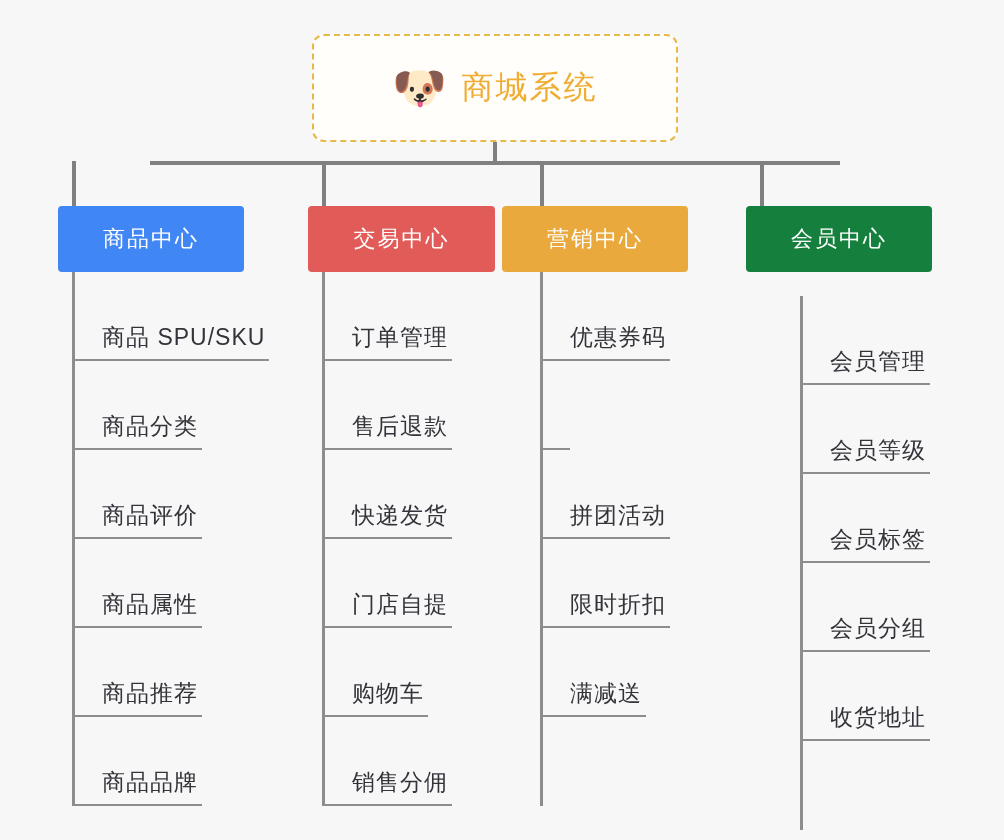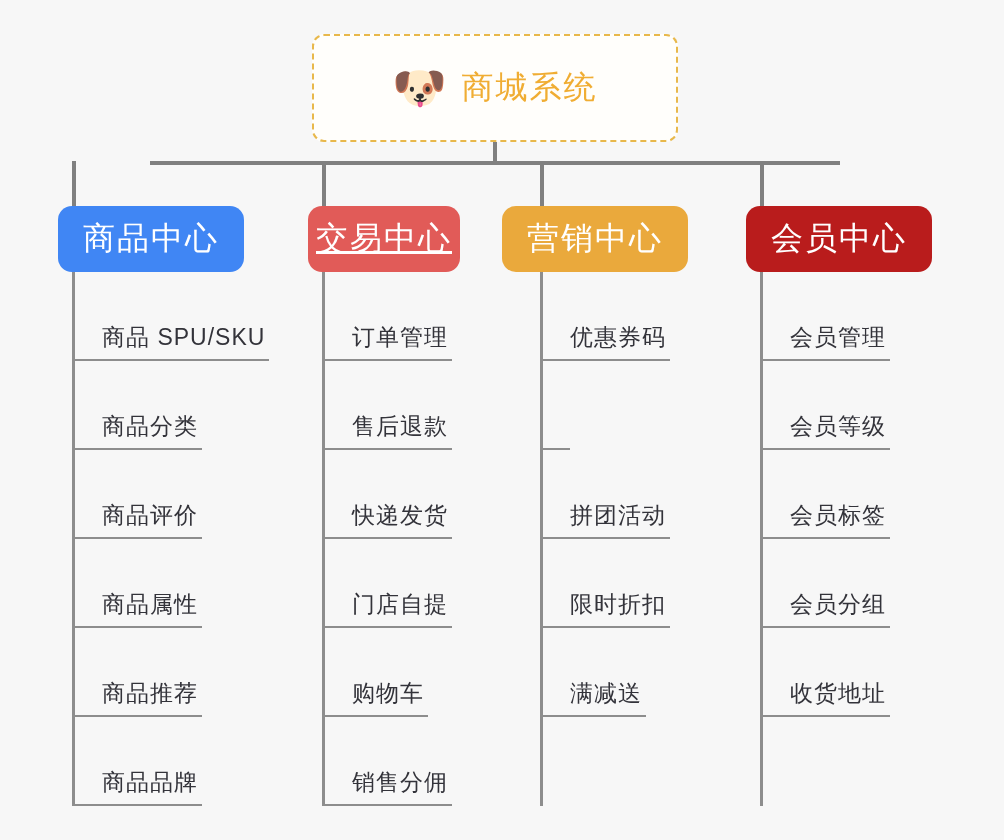--- a/index.html
+++ b/index.html
@@ -72,26 +72,26 @@
     width: 4px;
     height: 48px;
   }
 
   
   .cat-box {
     position: absolute;
     top: 206px;
     height: 66px;
     box-sizing: border-box;
-    border-radius: 14px;
+    border-radius: 4px;
     display: flex;
     align-items: center;
     justify-content: center;
     color: #ffffff;
-    font-size: 32px;
+    font-size: 22px;
     letter-spacing: 2px;
     white-space: nowrap;
   }
 
   
   .leaf-col {
     position: absolute;
     top: 272px;
   }
   .leaf-spine {
@@ -167,21 +167,21 @@
         <div class="leaf-item">
           <span class="leaf-rule"></span>
           <span class="leaf-text">商品推荐</span>
         </div>
         <div class="leaf-item">
           <span class="leaf-rule"></span>
           <span class="leaf-text">商品品牌</span>
         </div>
       </div>
       <div class="conn conn-drop" style="left: 322px;"></div>
-      <div class="cat-box" style="left: 308px; width: 152px; background: rgb(225, 91, 88); text-decoration: underline;">
+      <div class="cat-box" style="left: 308px; width: 187px; background: rgb(225, 91, 88);">
         <span>交易中心</span>
       </div>
       <div class="leaf-col" style="left: 322px;">
         <div class="leaf-spine" style="height: 534px;"></div>
         <div class="leaf-item">
           <span class="leaf-rule"></span>
           <span class="leaf-text">订单管理</span>
         </div>
         <div class="leaf-item">
           <span class="leaf-rule"></span>
@@ -224,24 +224,24 @@
         <div class="leaf-item">
           <span class="leaf-rule"></span>
           <span class="leaf-text">限时折扣</span>
         </div>
         <div class="leaf-item">
           <span class="leaf-rule"></span>
           <span class="leaf-text">满减送</span>
         </div>
       </div>
       <div class="conn conn-drop" style="left: 760px;"></div>
-      <div class="cat-box" style="left: 746px; width: 186px; background: #b91c1c;">
+      <div class="cat-box" style="left: 746px; width: 186px; background: #15803d;">
         <span>会员中心</span>
       </div>
-      <div class="leaf-col" style="left: 760px;">
+      <div class="leaf-col" style="left: 800px; margin-top: 24px;">
         <div class="leaf-spine" style="height: 534px;"></div>
         <div class="leaf-item">
           <span class="leaf-rule"></span>
           <span class="leaf-text">会员管理</span>
         </div>
         <div class="leaf-item">
           <span class="leaf-rule"></span>
           <span class="leaf-text">会员等级</span>
         </div>
         <div class="leaf-item">

